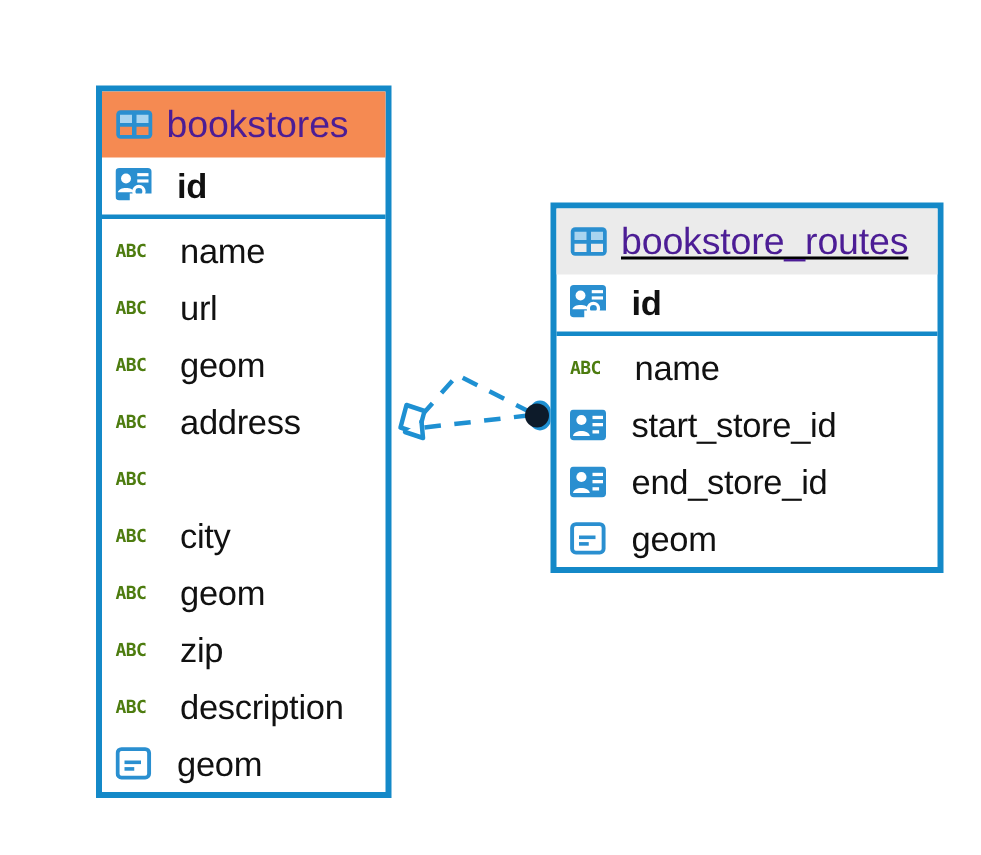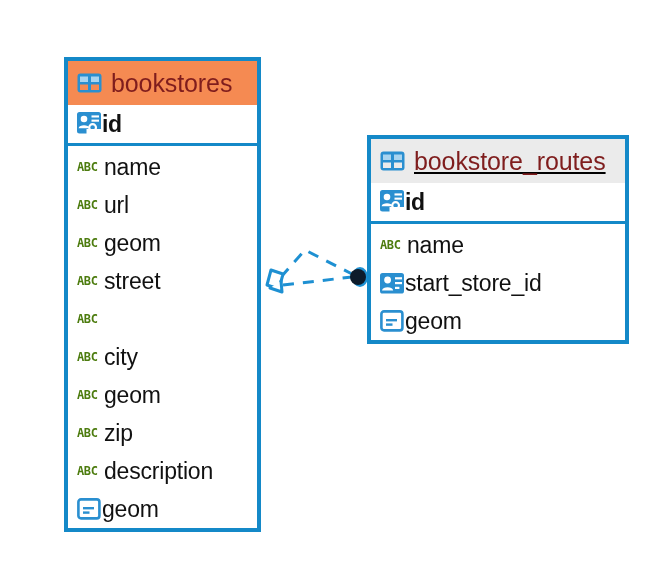--- a/index.html
+++ b/index.html
@@ -30,34 +30,34 @@
   .entity-header {
     display: flex;
     align-items: center;
     box-sizing: border-box;
     height: 44px;
     padding: 0 8px 0 9px;
     gap: 9px;
   }
   .entity-header .hdr-title {
     font-size: 25px;
-    color: #7f1d1d;
+    color: #4c1d95;
     letter-spacing: -0.1px;
     white-space: nowrap;
   }
   .entity-pk-section {
     border-bottom: 3px solid #1489c8;
   }
   .row {
     display: flex;
     align-items: center;
     box-sizing: border-box;
     height: 38px;
     padding: 0 8px 0 9px;
-    gap: 0;
+    gap: 16px;
   }
   .row .row-label {
     font-size: 23px;
     color: #111111;
     white-space: nowrap;
     letter-spacing: -0.2px;
   }
   .row.pk .row-label {
     font-weight: bold;
     letter-spacing: -0.3px;
@@ -159,21 +159,21 @@
         <div class="row">
           <span class="abc-icon">ABC</span>
           <span class="row-label">url</span>
         </div>
         <div class="row">
           <span class="abc-icon">ABC</span>
           <span class="row-label">geom</span>
         </div>
         <div class="row">
           <span class="abc-icon">ABC</span>
-          <span class="row-label">street</span>
+          <span class="row-label">address</span>
         </div>
         <div class="row">
           <span class="abc-icon">ABC</span>
         </div>
         <div class="row">
           <span class="abc-icon">ABC</span>
           <span class="row-label">city</span>
         </div>
         <div class="row">
           <span class="abc-icon">ABC</span>
@@ -246,20 +246,33 @@
               <path d="M2 17.6 C2.6 13.2 12.6 13.2 13.2 17.6 Z" fill="#ffffff"></path>
               <rect x="15" y="4.2" width="7" height="2.2" fill="#ffffff"></rect>
               <rect x="15" y="9" width="7" height="2.2" fill="#ffffff"></rect>
               <rect x="15" y="13.8" width="4.4" height="2.2" fill="#ffffff"></rect>
             </svg>
           </span>
           <span class="row-label">start_store_id</span>
         </div>
         <div class="row">
           <span class="icon">
+            <svg width="25" height="21" viewBox="0 0 25 21">
+              <rect x="0" y="0" width="24" height="20.5" rx="2.6" fill="#2a8fd0"></rect>
+              <circle cx="7.6" cy="7" r="3.4" fill="#ffffff"></circle>
+              <path d="M2 17.6 C2.6 13.2 12.6 13.2 13.2 17.6 Z" fill="#ffffff"></path>
+              <rect x="15" y="4.2" width="7" height="2.2" fill="#ffffff"></rect>
+              <rect x="15" y="9" width="7" height="2.2" fill="#ffffff"></rect>
+              <rect x="15" y="13.8" width="4.4" height="2.2" fill="#ffffff"></rect>
+            </svg>
+          </span>
+          <span class="row-label">end_store_id</span>
+        </div>
+        <div class="row">
+          <span class="icon">
             <svg width="25" height="22" viewBox="0 0 25 22">
               <rect x="1.4" y="1.4" width="21" height="19" rx="2.6" fill="#ffffff" stroke="#2a8fd0" stroke-width="2.6"></rect>
               <rect x="6" y="9" width="11" height="2.4" fill="#2a8fd0"></rect>
               <rect x="6" y="13.4" width="6.5" height="2.4" fill="#2a8fd0"></rect>
             </svg>
           </span>
           <span class="row-label">geom</span>
         </div>
       </div>
   </div>

